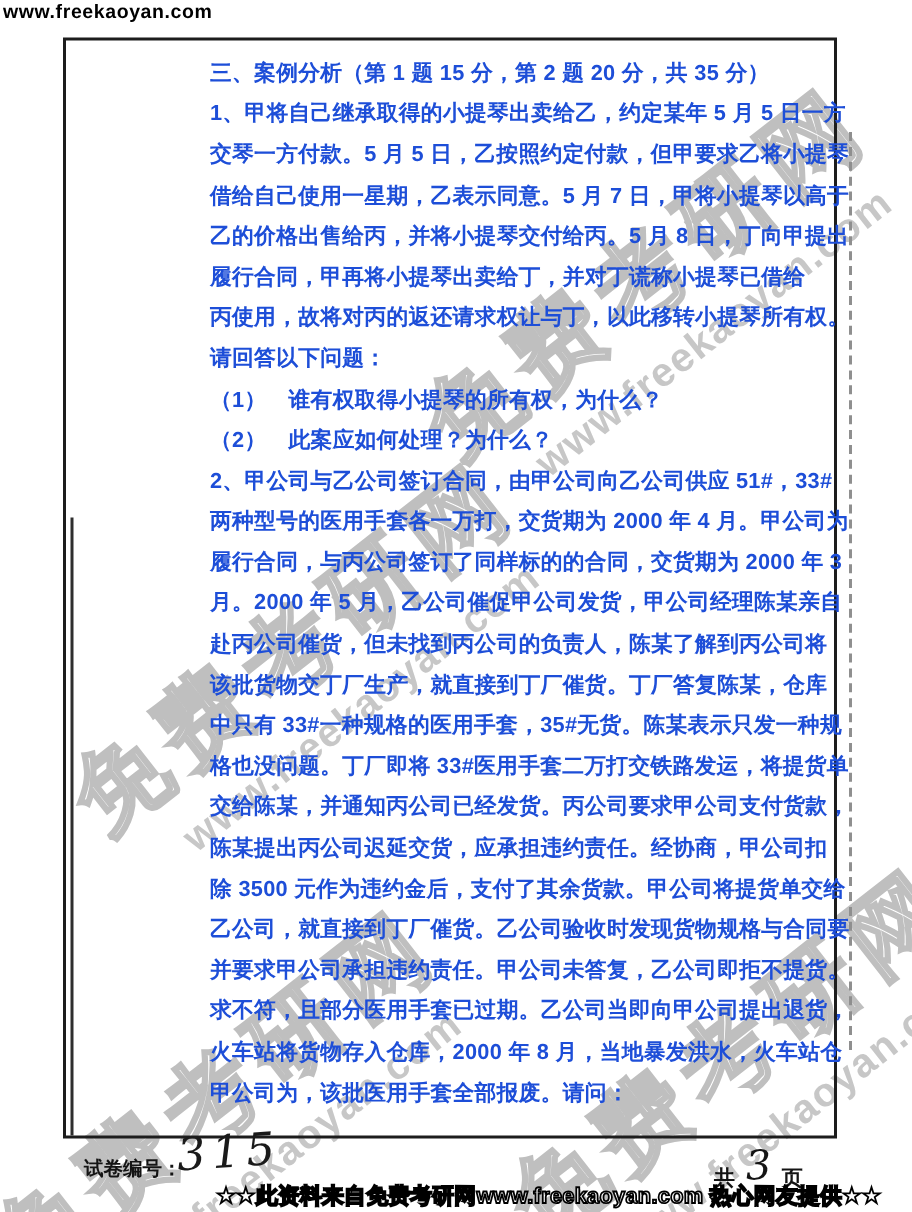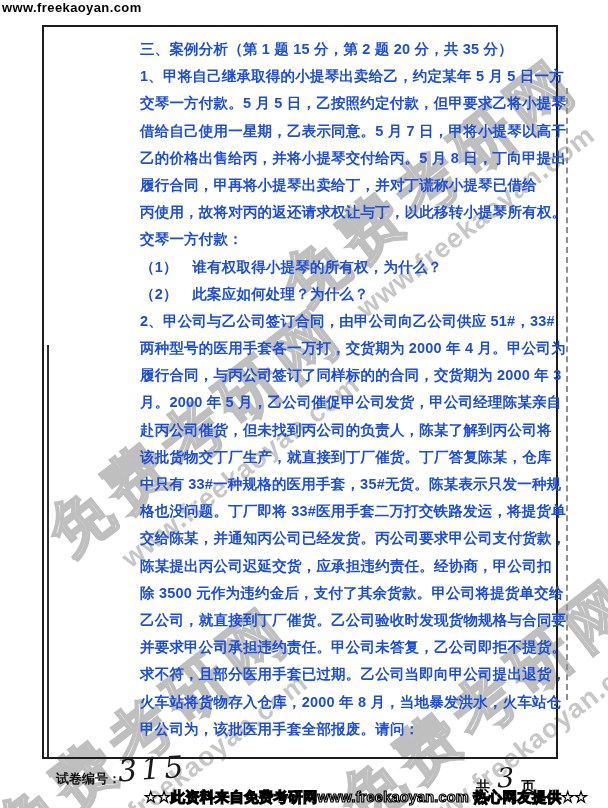--- a/index.html
+++ b/index.html
@@ -95,21 +95,21 @@
 
 <div class="text-block">
 
 <div class="line">三、案例分析（第 1 题 15 分，第 2 题 20 分，共 35 分）</div>
     <div class="line">1、甲将自己继承取得的小提琴出卖给乙，约定某年 5 月 5 日一方</div>
     <div class="line">交琴一方付款。5 月 5 日，乙按照约定付款，但甲要求乙将小提琴</div>
     <div class="line">借给自己使用一星期，乙表示同意。5 月 7 日，甲将小提琴以高于</div>
     <div class="line">乙的价格出售给丙，并将小提琴交付给丙。5 月 8 日，丁向甲提出</div>
     <div class="line">履行合同，甲再将小提琴出卖给丁，并对丁谎称小提琴已借给</div>
     <div class="line">丙使用，故将对丙的返还请求权让与丁，以此移转小提琴所有权。</div>
-    <div class="line">交琴一方付款：</div>
+    <div class="line">请回答以下问题：</div>
     <div class="line">（1）　谁有权取得小提琴的所有权，为什么？</div>
     <div class="line">（2）　此案应如何处理？为什么？</div>
     <div class="line">2、甲公司与乙公司签订合同，由甲公司向乙公司供应 51#，33#</div>
     <div class="line">两种型号的医用手套各一万打，交货期为 2000 年 4 月。甲公司为</div>
     <div class="line">履行合同，与丙公司签订了同样标的的合同，交货期为 2000 年 3</div>
     <div class="line">月。2000 年 5 月，乙公司催促甲公司发货，甲公司经理陈某亲自</div>
     <div class="line">赴丙公司催货，但未找到丙公司的负责人，陈某了解到丙公司将</div>
     <div class="line">该批货物交丁厂生产，就直接到丁厂催货。丁厂答复陈某，仓库</div>
     <div class="line">中只有 33#一种规格的医用手套，35#无货。陈某表示只发一种规</div>
     <div class="line">格也没问题。丁厂即将 33#医用手套二万打交铁路发运，将提货单</div>

